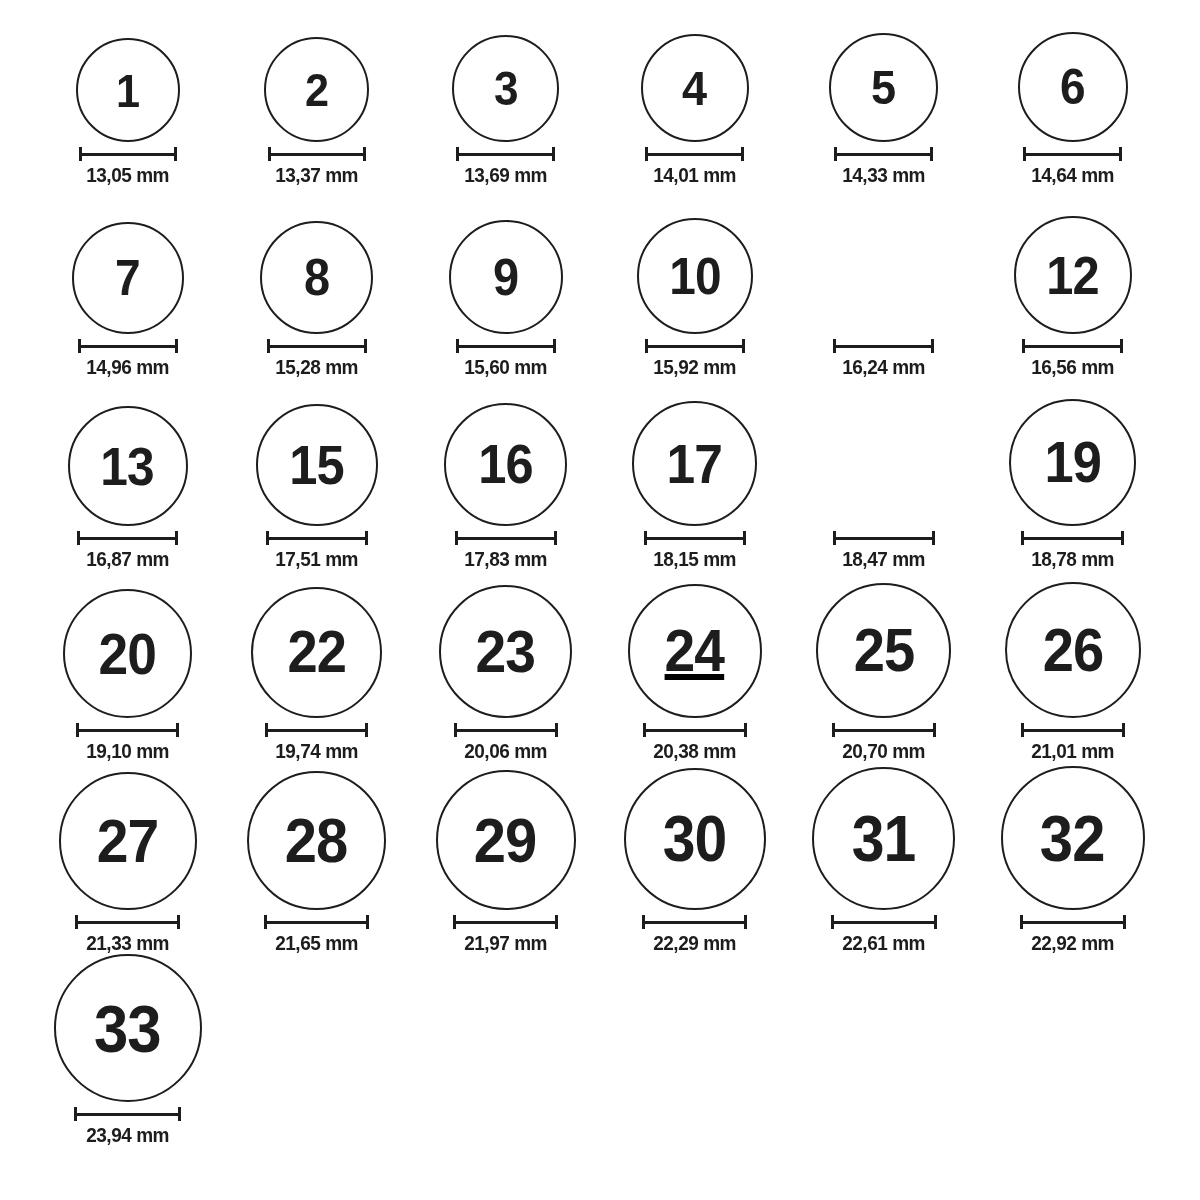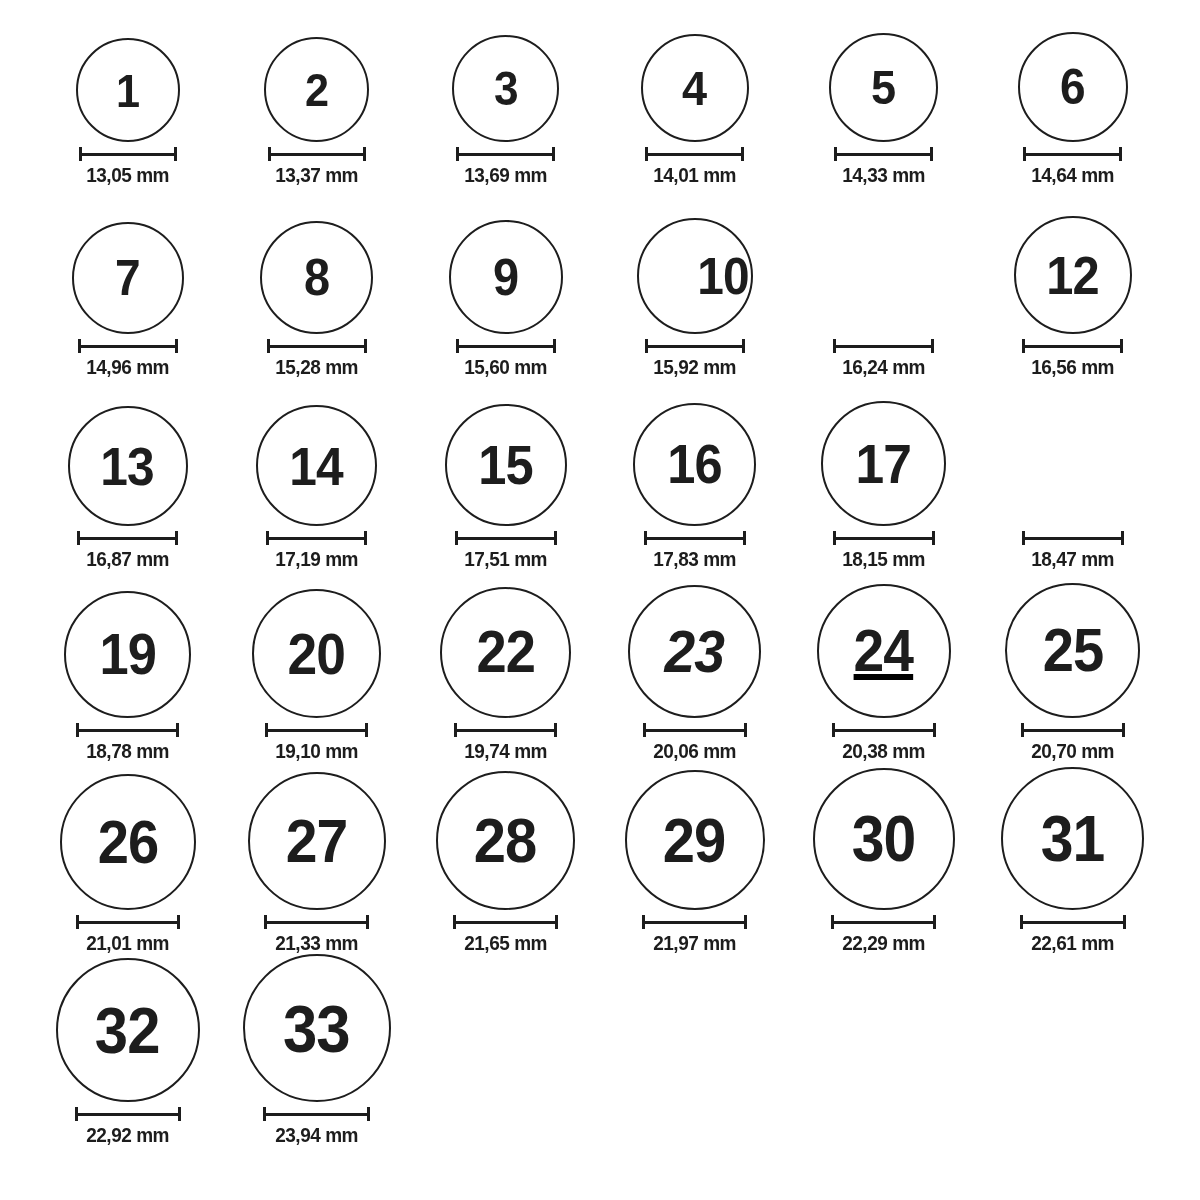--- a/index.html
+++ b/index.html
@@ -192,21 +192,21 @@
     </div>
     <div class="dim-line" style="width: 100px;">
       <span class="tick left"></span>
       <span class="bar"></span>
       <span class="tick right"></span>
     </div>
     <div class="mm-label">15,60 mm</div>
   </div>
 
   <div class="cell">
-    <div class="ring" style="width: 116px; height: 116px; justify-content: flex-end;">
+    <div class="ring" style="width: 116px; height: 116px;">
       <span class="num" style="font-size: 52px;">10</span>
     </div>
     <div class="dim-line" style="width: 100px;">
       <span class="tick left"></span>
       <span class="bar"></span>
       <span class="tick right"></span>
     </div>
     <div class="mm-label">15,92 mm</div>
   </div>
 
@@ -236,31 +236,20 @@
       <span class="num" style="font-size: 54px;">13</span>
     </div>
     <div class="dim-line" style="width: 101px;">
       <span class="tick left"></span>
       <span class="bar"></span>
       <span class="tick right"></span>
     </div>
     <div class="mm-label">16,87 mm</div>
   </div>
 
-  <div class="cell">
-    <div class="ring" style="width: 121px; height: 121px;">
-      <span class="num" style="font-size: 54px;">14</span>
-    </div>
-    <div class="dim-line" style="width: 101px;">
-      <span class="tick left"></span>
-      <span class="bar"></span>
-      <span class="tick right"></span>
-    </div>
-    <div class="mm-label">17,19 mm</div>
-  </div>
 
   <div class="cell">
     <div class="ring" style="width: 122px; height: 122px;">
       <span class="num" style="font-size: 55px;">15</span>
     </div>
     <div class="dim-line" style="width: 102px;">
       <span class="tick left"></span>
       <span class="bar"></span>
       <span class="tick right"></span>
     </div>
@@ -331,21 +320,21 @@
     </div>
     <div class="dim-line" style="width: 103px;">
       <span class="tick left"></span>
       <span class="bar"></span>
       <span class="tick right"></span>
     </div>
     <div class="mm-label">19,74 mm</div>
   </div>
 
   <div class="cell">
-    <div class="ring" style="width: 133px; height: 133px; font-style: italic;">
+    <div class="ring" style="width: 133px; height: 133px;">
       <span class="num" style="font-size: 60px;">23</span>
     </div>
     <div class="dim-line" style="width: 104px;">
       <span class="tick left"></span>
       <span class="bar"></span>
       <span class="tick right"></span>
     </div>
     <div class="mm-label">20,06 mm</div>
   </div>
 

